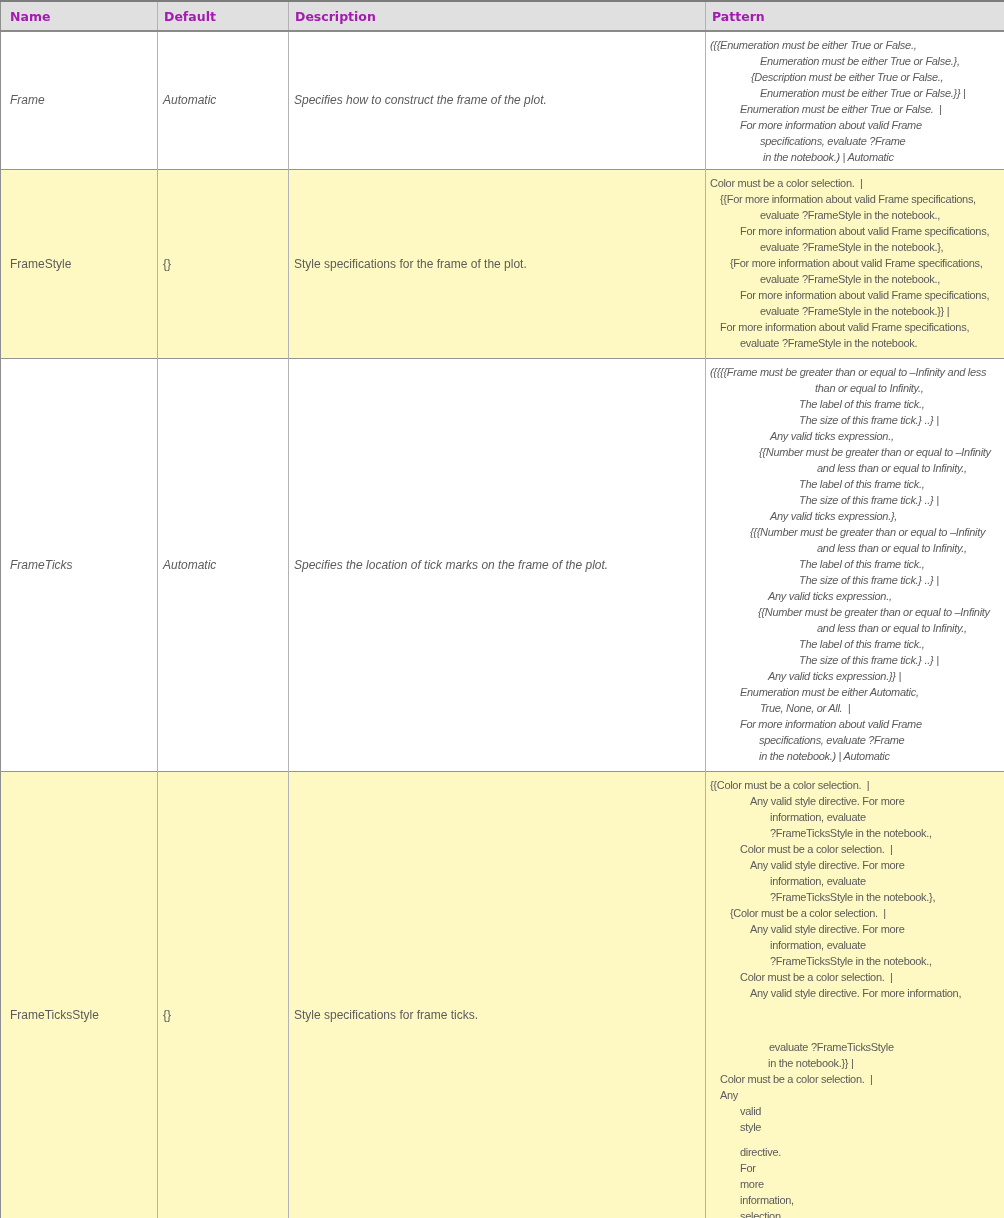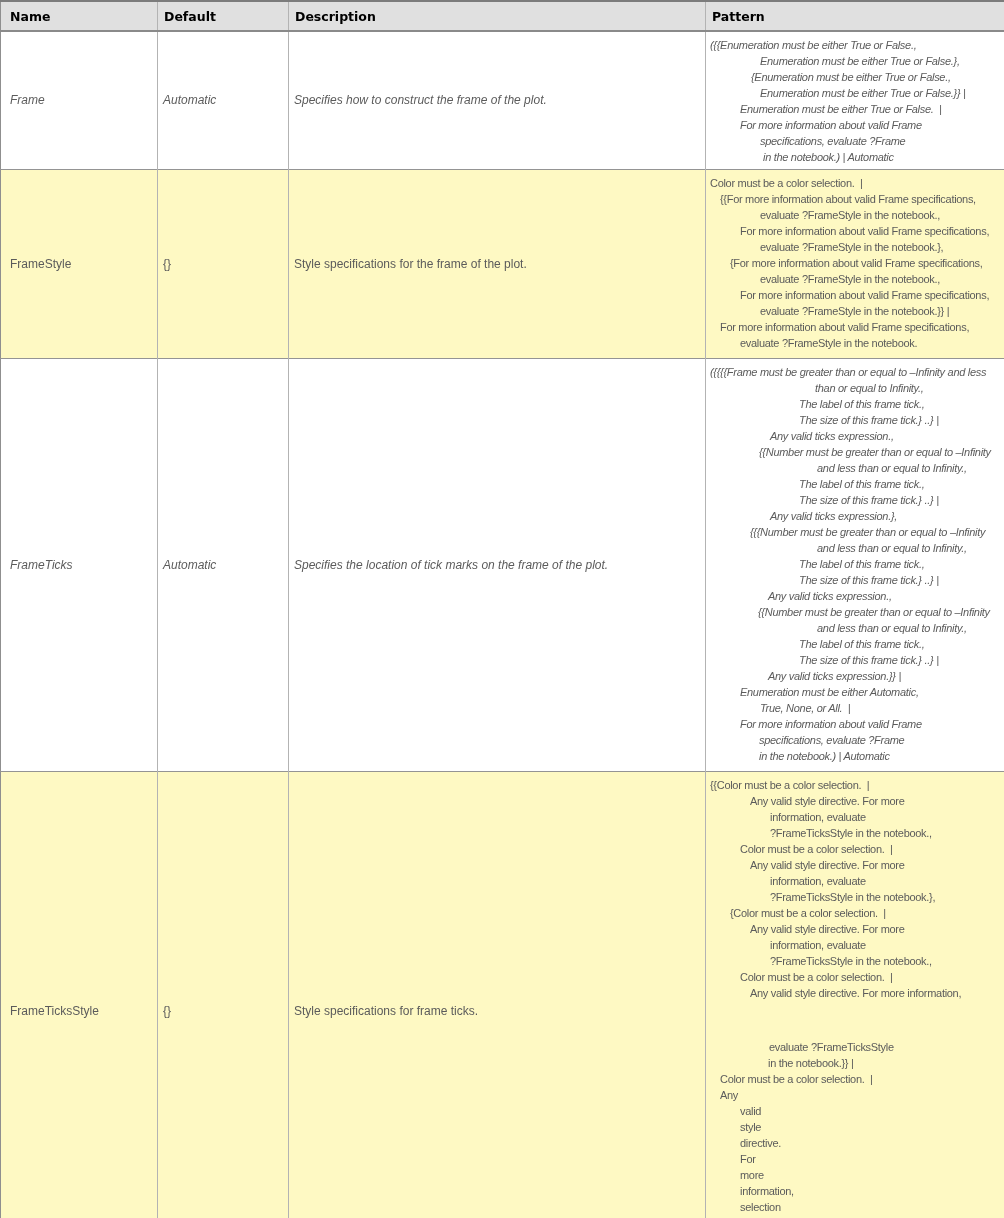--- a/index.html
+++ b/index.html
@@ -19,21 +19,21 @@
   }
   col.c-name { width: 157px; }
   col.c-default { width: 131px; }
   col.c-desc { width: 417px; }
   col.c-pattern { width: 299px; }
 
   th {
     box-sizing: border-box;
     height: 30px;
     background: #e0e0e0;
-    color: #000000;
+    color: #a21caf;
     font-family: "DejaVu Sans", "Liberation Sans", sans-serif;
     font-size: 12.5px;
     font-weight: bold;
     text-align: left;
     padding: 0 4px 0 6px;
     border-bottom: 2px solid #8a8a8a;
     border-left: 1px solid #b3b3b3;
   }
   th:first-child { border-left: none; padding-left: 9px; }
 
@@ -93,21 +93,21 @@
   </thead>
   <tbody id="table-body">
 
   <tr class="row-white h-0">
         <td>Frame</td>
         <td>Automatic</td>
         <td>Specifies how to construct the frame of the plot.</td>
         <td class="pattern-cell">
           <div class="pattern-line" style="padding-left: 0px;">({{Enumeration must be either True or False.,</div>
           <div class="pattern-line" style="padding-left: 50px;">Enumeration must be either True or False.},</div>
-          <div class="pattern-line" style="padding-left: 41px;">{Enumeration must be either True or False.,</div>
+          <div class="pattern-line" style="padding-left: 41px;">{Description must be either True or False.,</div>
           <div class="pattern-line" style="padding-left: 50px;">Enumeration must be either True or False.}} |</div>
           <div class="pattern-line" style="padding-left: 30px;">Enumeration must be either True or False.  |</div>
           <div class="pattern-line" style="padding-left: 30px;">For more information about valid Frame</div>
           <div class="pattern-line" style="padding-left: 50px;">specifications, evaluate ?Frame</div>
           <div class="pattern-line" style="padding-left: 53px;">in the notebook.) | Automatic</div>
         </td>
       </tr>
       <tr class="row-alt h-1">
         <td>FrameStyle</td>
         <td>{}</td>
@@ -176,21 +176,21 @@
           <div class="pattern-line" style="padding-left: 60px;">information, evaluate</div>
           <div class="pattern-line" style="padding-left: 60px;">?FrameTicksStyle in the notebook.,</div>
           <div class="pattern-line" style="padding-left: 30px;">Color must be a color selection.  |</div>
           <div class="pattern-line" style="padding-left: 40px;">Any valid style directive. For more information,</div>
           <div class="pattern-line" style="padding-left: 59px; margin-top: 38px;">evaluate ?FrameTicksStyle</div>
           <div class="pattern-line" style="padding-left: 58px;">in the notebook.}} |</div>
           <div class="pattern-line" style="padding-left: 10px;">Color must be a color selection.  |</div>
           <div class="pattern-line" style="padding-left: 10px;">Any</div>
           <div class="pattern-line" style="padding-left: 30px;">valid</div>
           <div class="pattern-line" style="padding-left: 30px;">style</div>
-          <div class="pattern-line" style="padding-left: 30px;">directive.</div>
+          <div class="pattern-line" style="padding-left: 30px; margin-top: 9px;">directive.</div>
           <div class="pattern-line" style="padding-left: 30px;">For</div>
           <div class="pattern-line" style="padding-left: 30px;">more</div>
           <div class="pattern-line" style="padding-left: 30px;">information,</div>
           <div class="pattern-line" style="padding-left: 30px;">selection</div>
           <div class="pattern-line" style="padding-left: 30px;">?FrameTicksStyle</div>
           <div class="pattern-line" style="padding-left: 30px;">in the notebook.</div>
         </td>
       </tr>
     </tbody>
   <tfoot>

